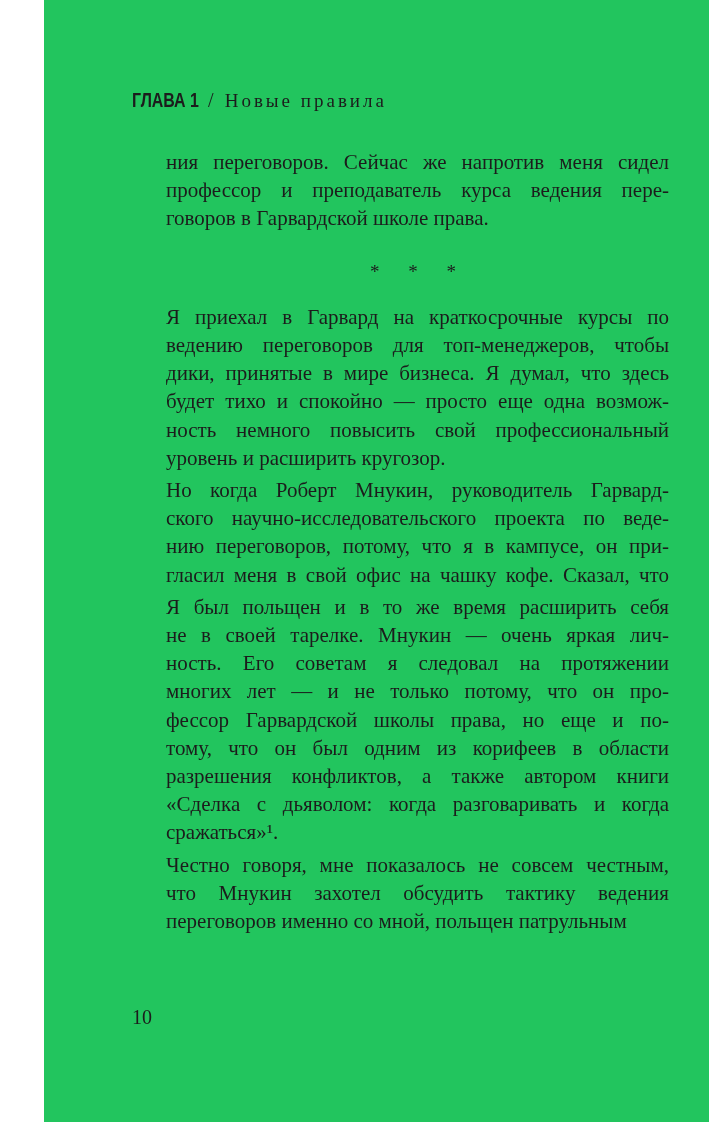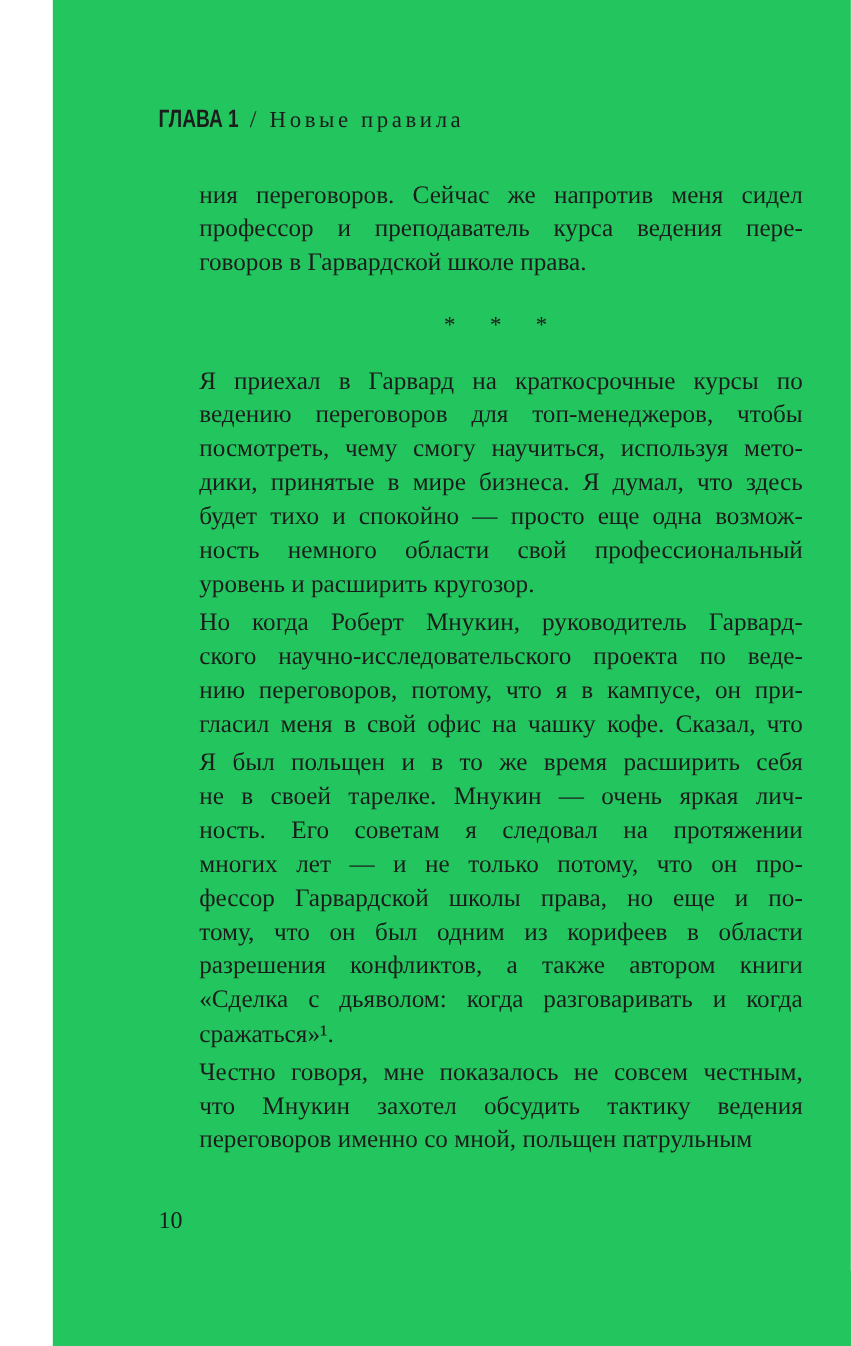--- a/index.html
+++ b/index.html
@@ -90,24 +90,23 @@
   <div class="text-column">
       <div class="para">
         <div class="line">ния переговоров. Сейчас же напротив меня сидел</div>
         <div class="line">профессор и преподаватель курса ведения пере-</div>
         <div class="line last">говоров в Гарвардской школе права.</div>
       </div>
       <div class="stars">* * *</div>
       <div class="para">
         <div class="line">Я приехал в Гарвард на краткосрочные курсы по</div>
         <div class="line">ведению переговоров для топ-менеджеров, чтобы</div>
-        <div class="line">посмотреть, чему смогу научиться, используя мето-</div>
         <div class="line">дики, принятые в мире бизнеса. Я думал, что здесь</div>
         <div class="line">будет тихо и спокойно — просто еще одна возмож-</div>
-        <div class="line">ность немного области свой профессиональный</div>
+        <div class="line">ность немного повысить свой профессиональный</div>
         <div class="line last">уровень и расширить кругозор.</div>
       </div>
       <div class="para">
         <div class="line">Но когда Роберт Мнукин, руководитель Гарвард-</div>
         <div class="line">ского научно-исследовательского проекта по веде-</div>
         <div class="line">нию переговоров, потому, что я в кампусе, он при-</div>
         <div class="line">гласил меня в свой офис на чашку кофе. Сказал, что</div>
       </div>
       <div class="para">
         <div class="line">Я был польщен и в то же время расширить себя</div>

